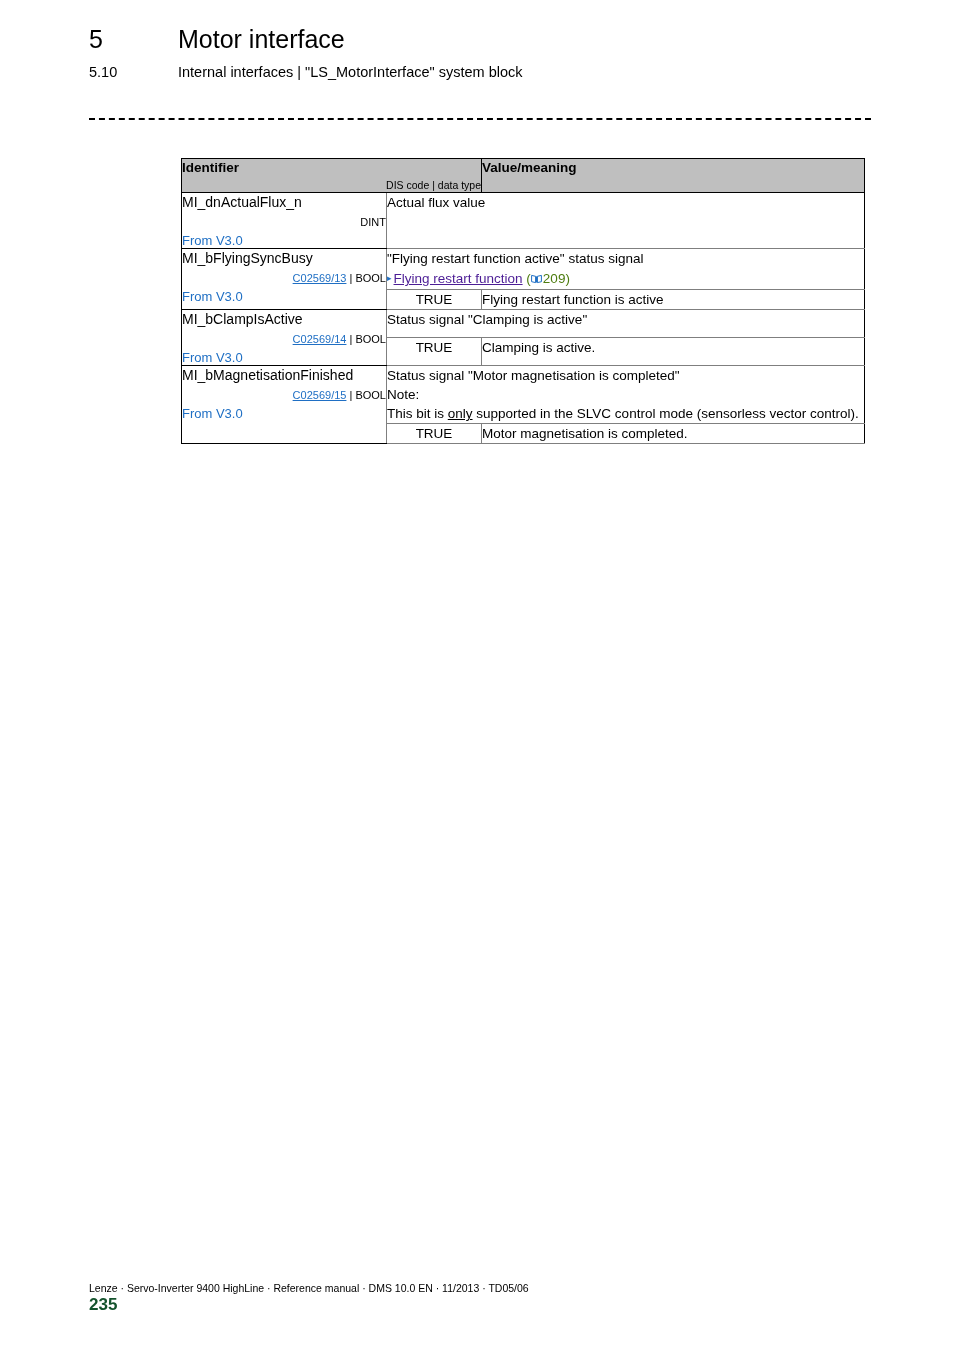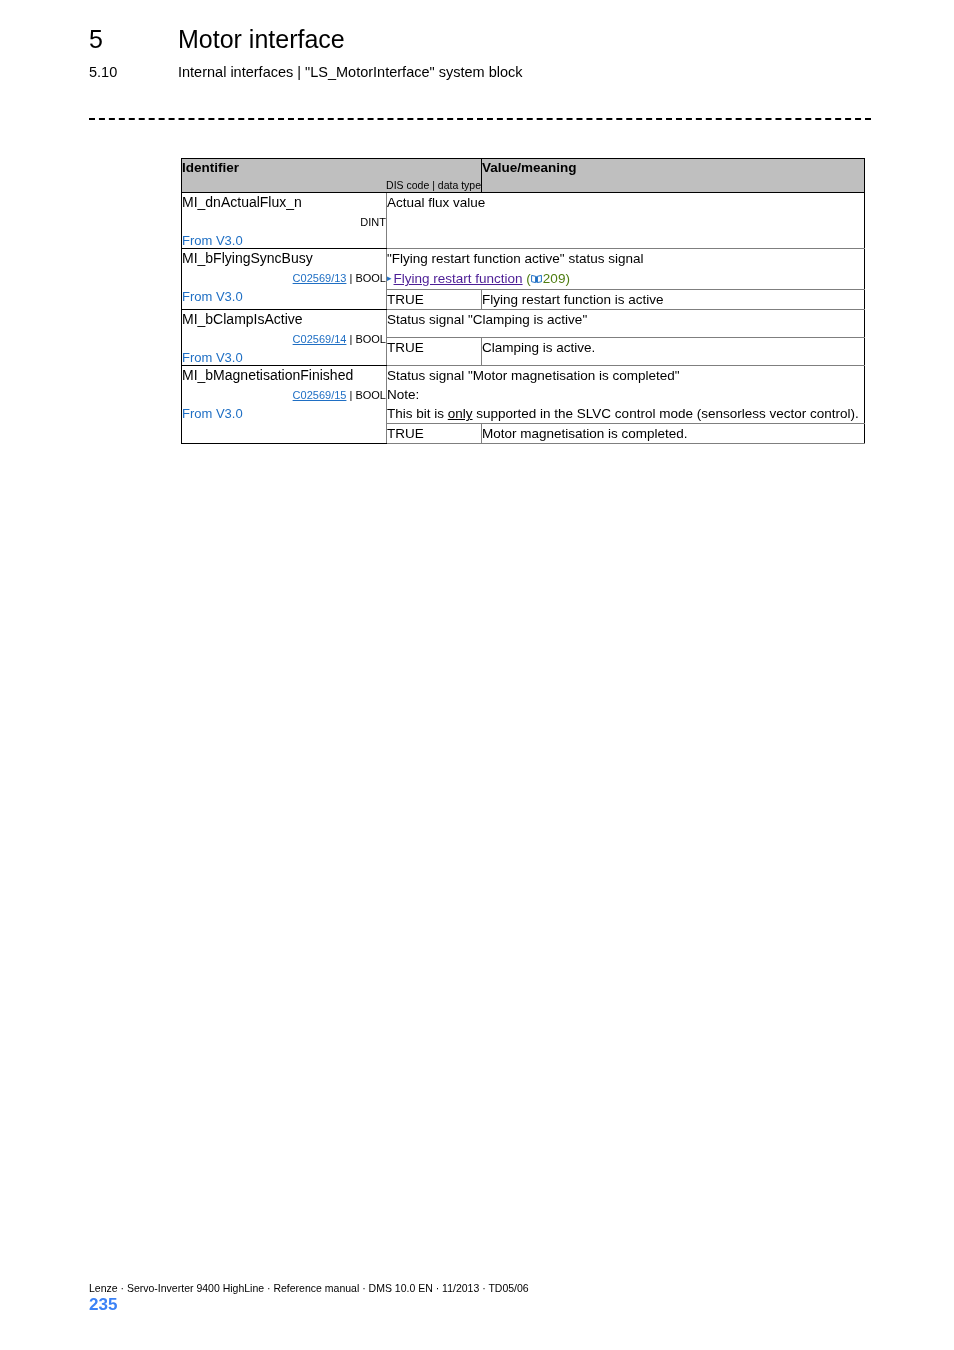--- a/index.html
+++ b/index.html
@@ -167,21 +167,21 @@
   .book-ico {
     display: inline-block;
     vertical-align: -1px;
     margin-right: 1px;
   }
 
   .true-cell {
     padding: 4px 7px 5px 6px;
     font-size: 13.5px;
     line-height: 19px;
-    text-align: left;
+    text-align: center;
     border-left: 1px solid #000000 !important;
   }
 
   u.emph { text-decoration: underline; }
 
   
   .footer {
     position: absolute;
     left: 89px;
     top: 1281px;
@@ -193,21 +193,21 @@
   }
   .footer-text {
     font-size: 10.5px;
     line-height: 14px;
     color: #000;
   }
   .footer-page {
     font-size: 17px;
     font-weight: bold;
     line-height: 20px;
-    color: #3b82f6;
+    color: #14532d;
   }
 </style>
 </head>
 <body>
 
 <div class="page-header">
   <div class="hdr-row">
     <div class="hdr-chapter-num">5</div>
     <div class="hdr-chapter-title">Motor interface</div>
   </div>

